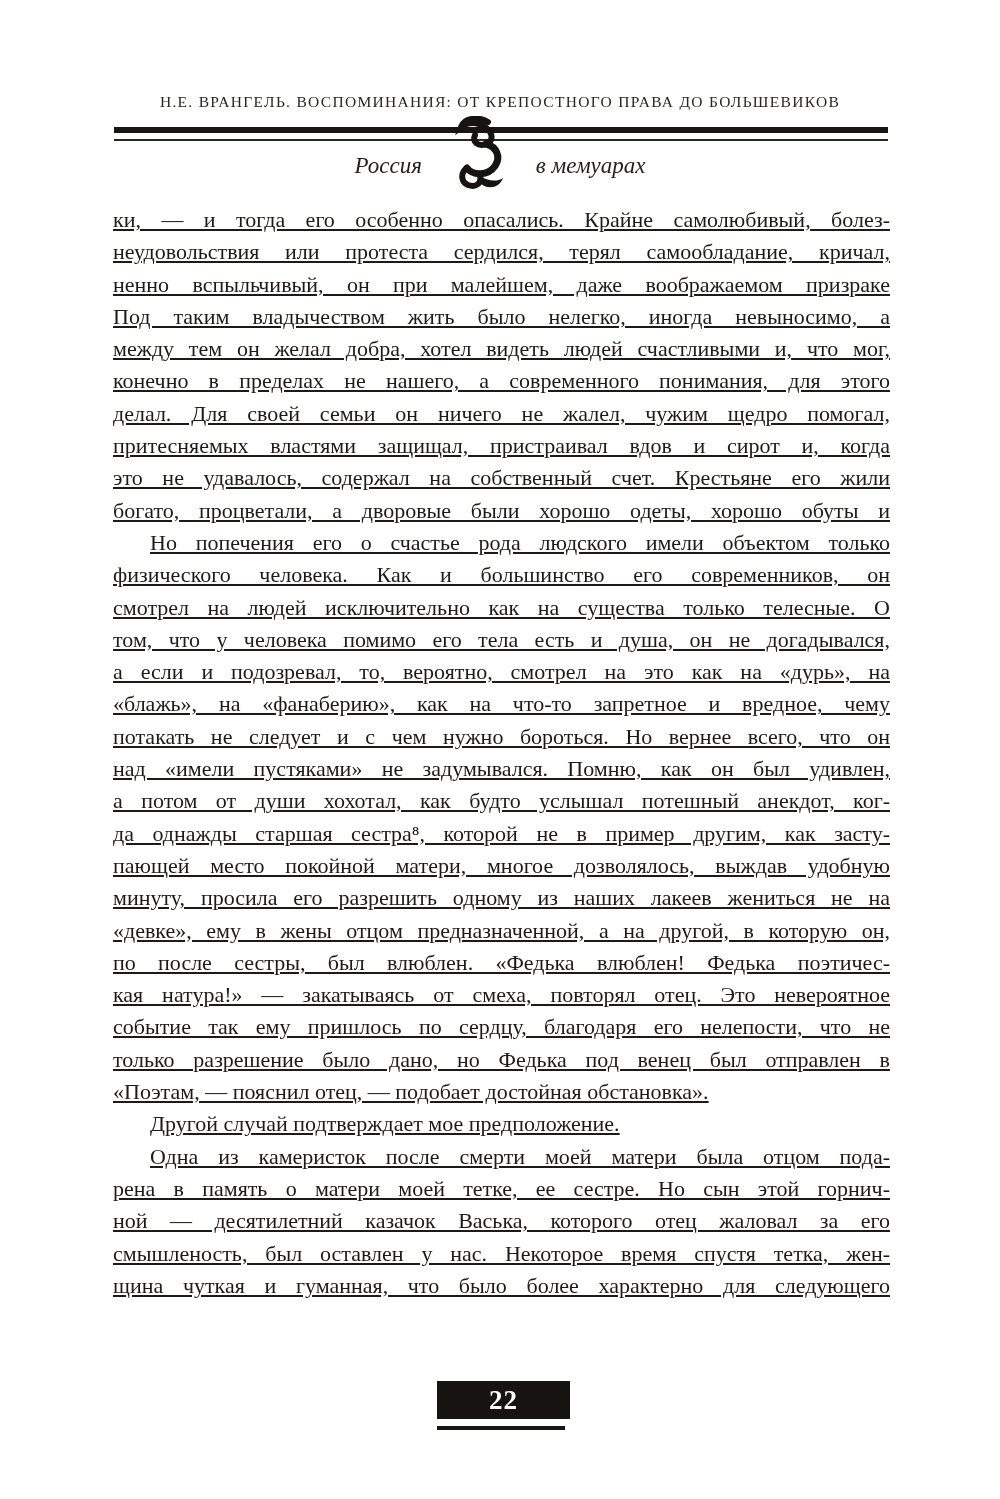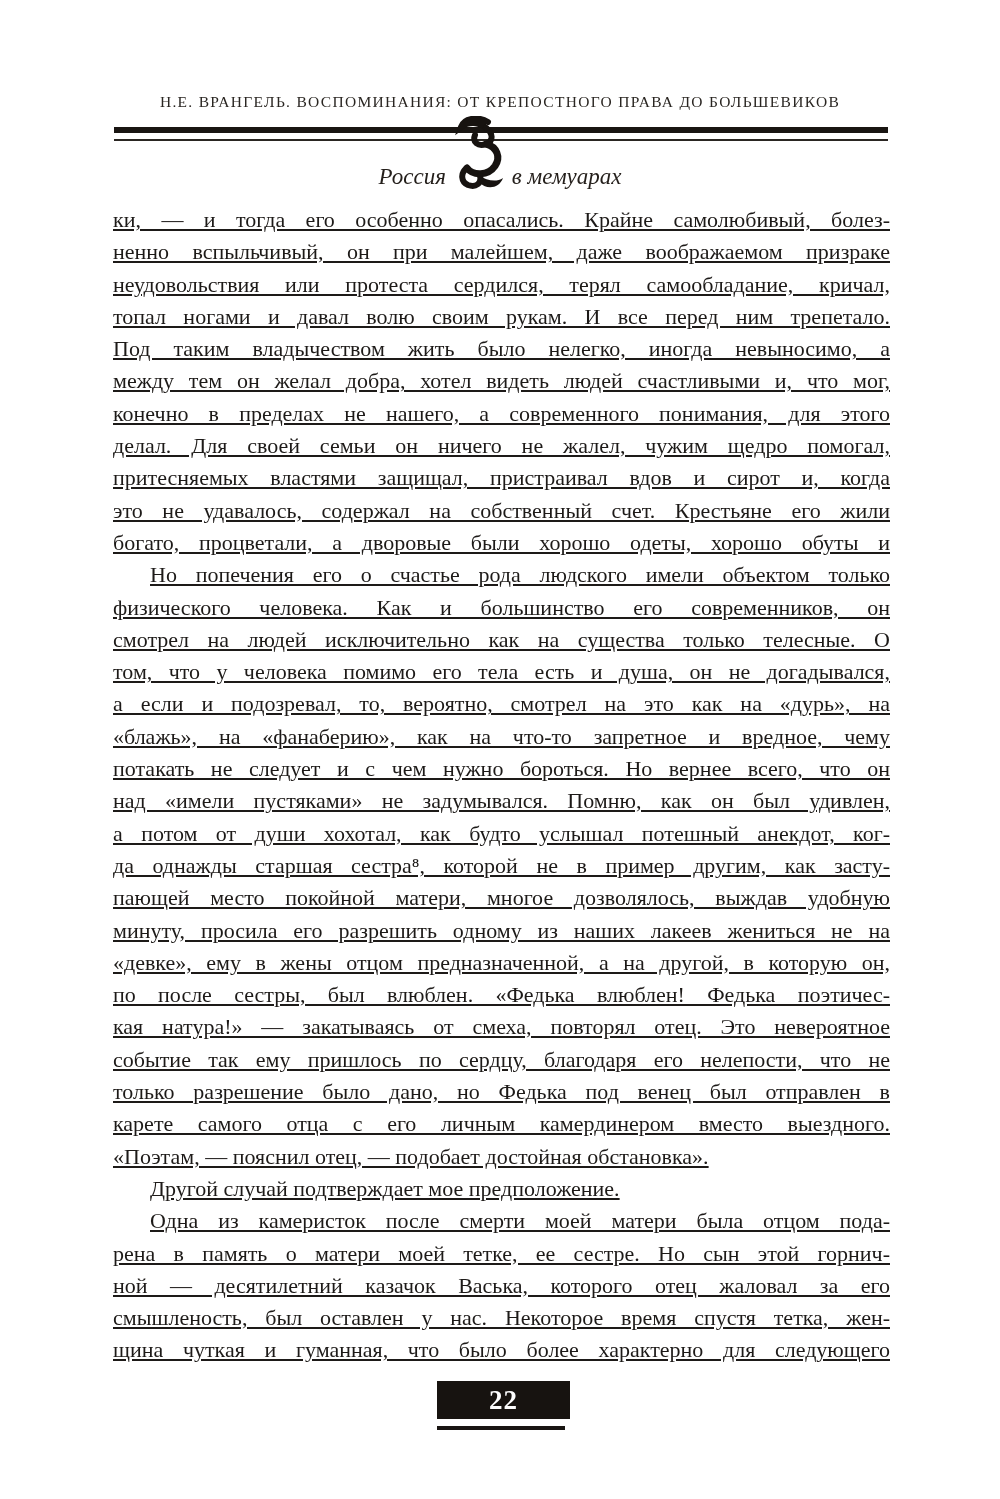--- a/index.html
+++ b/index.html
@@ -23,22 +23,22 @@
   .rule-thick {
     position:absolute; left:114px; top:127px; width:774px; height:6px;
     background:#191512;
   }
   .rule-thin {
     position:absolute; left:114px; top:139px; width:774px; height:2px;
     background:#2a2622;
   }
   .series-band {
     position:absolute; top:116px; left:0; width:100%;
-    display:flex; justify-content:center; align-items:flex-end;
-    gap:6px;
+    display:flex; justify-content:center; align-items:center;
+    gap:30px;
   }
   .series-label {
     margin-top:26px;
     font-style:italic; font-size:23px; color:#241f1b;
   }
   .ornament { width:54px; height:74px; display:block; }
   .body-text {
     position:absolute; left:113px; top:204px; width:777px;
   }
   .line {
@@ -85,23 +85,22 @@
           <path d="M15,52 C8,57 9,66 16,69 C24,72 30,67 28,60" stroke-width="6"></path>
         </g>
         <path d="M28,60 C34,64 44,67 51,62 C47,73 34,74 27,66 Z" fill="#171310"></path>
       </svg>
     </span>
     <span class="series-label">в мемуарах</span>
   </div>
 
   <div class="body-text">
       <div class="line">ки, — и тогда его особенно опасались. Крайне самолюбивый, болез-</div>
+      <div class="line">неудовольствия или протеста сердился, терял самообладание, кричал,</div>
       <div class="line">ненно вспыльчивый, он при малейшем, даже воображаемом призраке</div>
-      <div class="line">неудовольствия или протеста сердился, терял самообладание, кричал,</div>
-      <div class="line">топал ногами и давал волю своим рукам. И все перед ним трепетало.</div>
       <div class="line">Под таким владычеством жить было нелегко, иногда невыносимо, а</div>
       <div class="line">между тем он желал добра, хотел видеть людей счастливыми и, что мог,</div>
       <div class="line">конечно в пределах не нашего, а современного понимания, для этого</div>
       <div class="line">делал. Для своей семьи он ничего не жалел, чужим щедро помогал,</div>
       <div class="line">притесняемых властями защищал, пристраивал вдов и сирот и, когда</div>
       <div class="line">это не удавалось, содержал на собственный счет. Крестьяне его жили</div>
       <div class="line">богато, процветали, а дворовые были хорошо одеты, хорошо обуты и</div>
       <div class="line indent">Но попечения его о счастье рода людского имели объектом только</div>
       <div class="line">физического человека. Как и большинство его современников, он</div>
       <div class="line">смотрел на людей исключительно как на существа только телесные. О</div>
@@ -112,21 +111,20 @@
       <div class="line">над «имели пустяками» не задумывался. Помню, как он был удивлен,</div>
       <div class="line">а потом от души хохотал, как будто услышал потешный анекдот, ког-</div>
       <div class="line">да однажды старшая сестра⁸, которой не в пример другим, как засту-</div>
       <div class="line">пающей место покойной матери, многое дозволялось, выждав удобную</div>
       <div class="line">минуту, просила его разрешить одному из наших лакеев жениться не на</div>
       <div class="line">«девке», ему в жены отцом предназначенной, а на другой, в которую он,</div>
       <div class="line">по после сестры, был влюблен. «Федька влюблен! Федька поэтичес-</div>
       <div class="line">кая натура!» — закатываясь от смеха, повторял отец. Это невероятное</div>
       <div class="line">событие так ему пришлось по сердцу, благодаря его нелепости, что не</div>
       <div class="line">только разрешение было дано, но Федька под венец был отправлен в</div>
-      <div class="line">карете самого отца с его личным камердинером вместо выездного.</div>
       <div class="line lastline">«Поэтам, — пояснил отец, — подобает достойная обстановка».</div>
       <div class="line indent lastline">Другой случай подтверждает мое предположение.</div>
       <div class="line indent">Одна из камеристок после смерти моей матери была отцом пода-</div>
       <div class="line">рена в память о матери моей тетке, ее сестре. Но сын этой горнич-</div>
       <div class="line">ной — десятилетний казачок Васька, которого отец жаловал за его</div>
       <div class="line">смышленость, был оставлен у нас. Некоторое время спустя тетка, жен-</div>
       <div class="line">щина чуткая и гуманная, что было более характерно для следующего</div>
     </div>
 
   <div class="pagenum-box">

